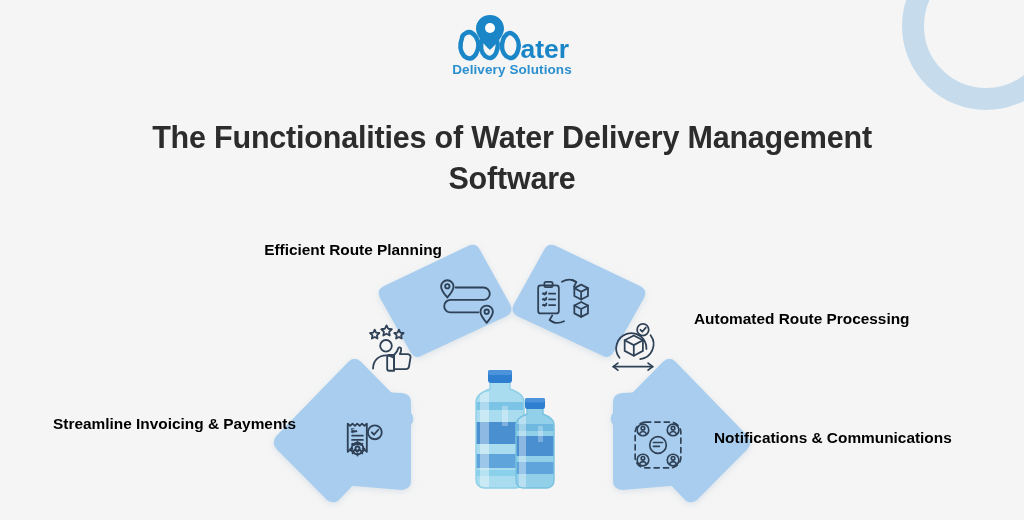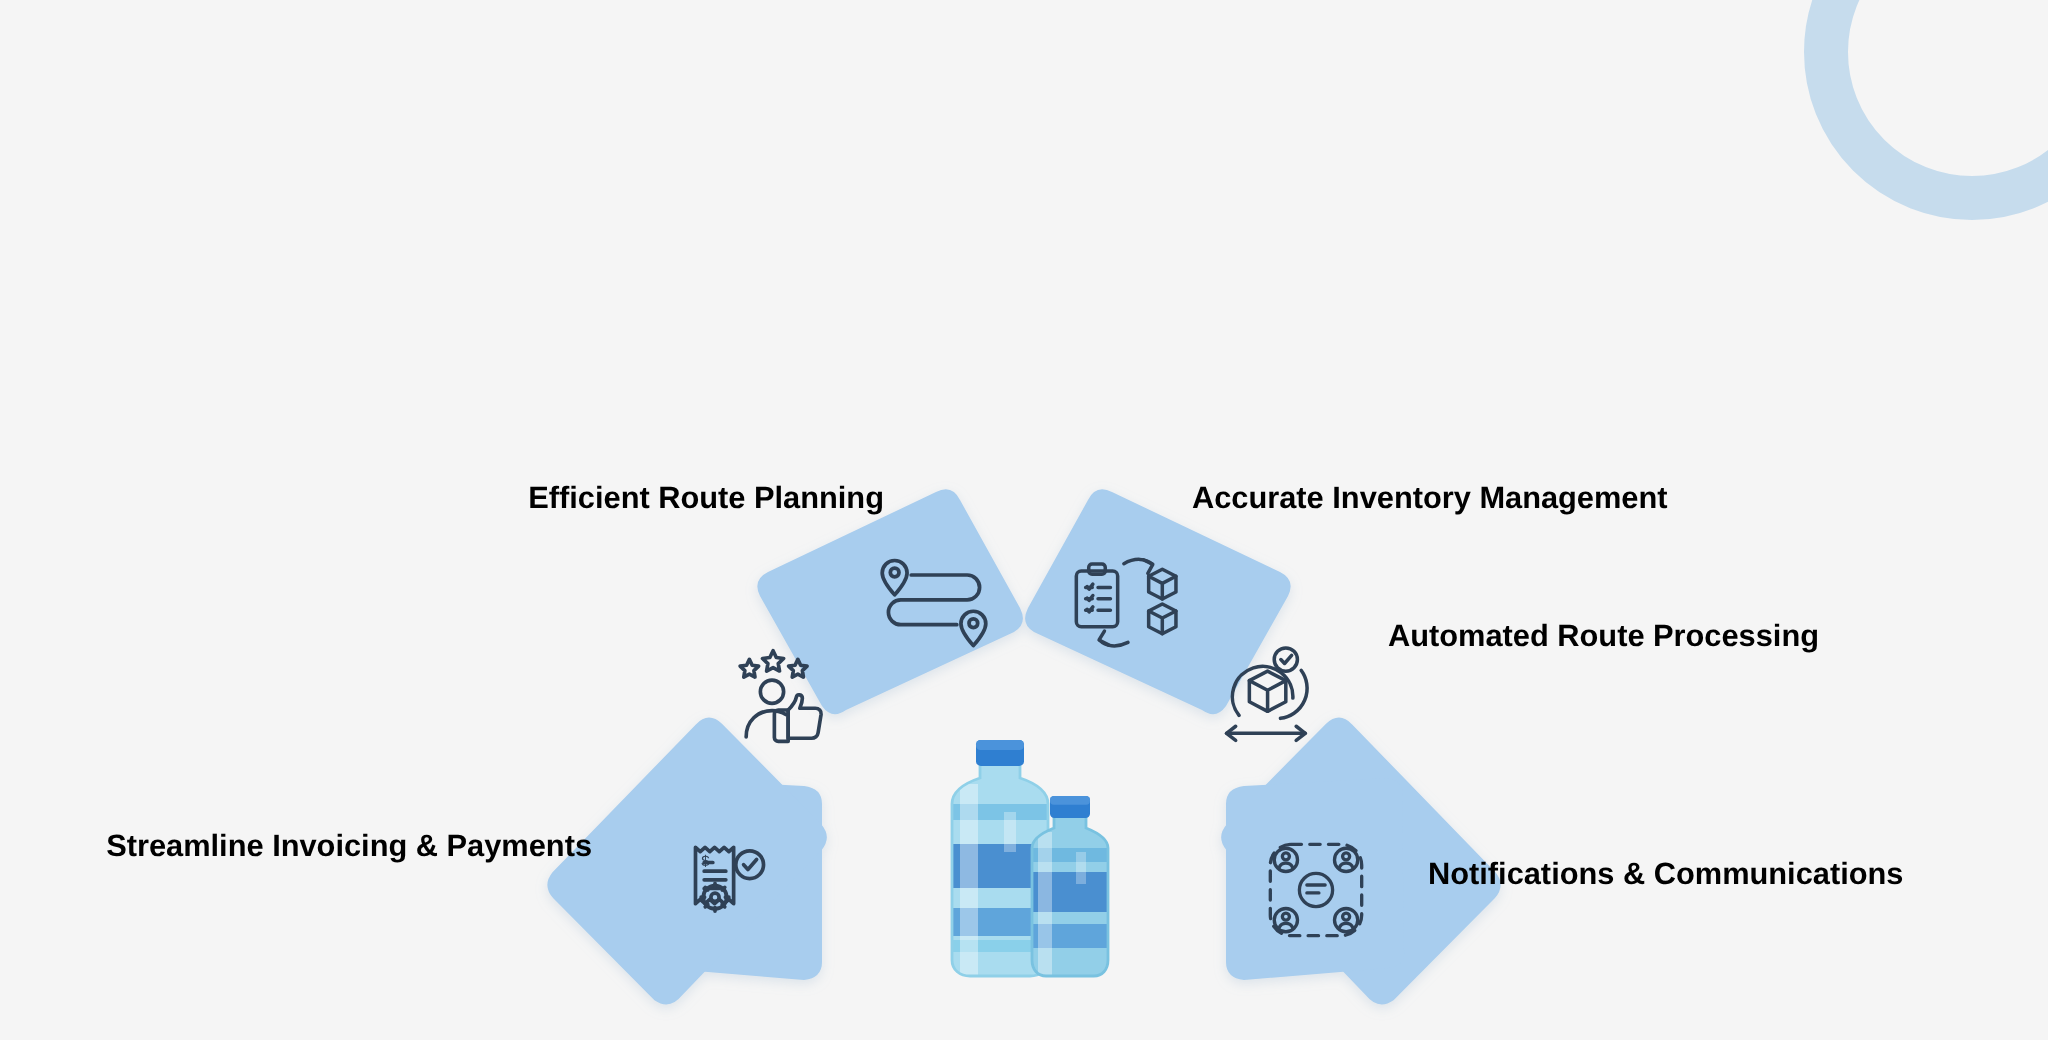--- a/index.html
+++ b/index.html
@@ -132,21 +132,40 @@
   }
   .bottles svg { display: block; width: 100%; height: 100%; }
 </style>
 </head>
 <body>
 
 <div id="infographic">
 
   <div class="corner-arc"></div>
 
-
+  <div class="brand">
+    <span class="brand-mark">
+      <svg viewBox="0 0 244 96" xmlns="http://www.w3.org/2000/svg">
+
+        <g fill="none" stroke="#1a86c8" stroke-width="9" stroke-linecap="round" stroke-linejoin="round">
+          <path d="M22 48 Q14 70 26 84 Q40 96 50 80 Q60 62 50 46 Q40 32 30 38 Q22 42 22 48 Z"></path>
+          <path d="M62 52 Q56 72 68 84 Q82 94 90 78 Q98 60 88 46 Q78 34 70 40 Q63 46 62 52 Z"></path>
+          <path d="M104 52 Q98 72 110 84 Q124 94 132 78 Q140 60 130 46 Q120 34 112 40 Q105 46 104 52 Z"></path>
+        </g>
+
+        <path d="M78 2 C62 2 50 14 50 29 C50 46 72 66 78 72 C84 66 106 46 106 29 C106 14 94 2 78 2 Z" fill="#1a86c8"></path>
+        <circle cx="78" cy="28" r="10" fill="#ffffff"></circle>
+
+        <text x="139" y="88" font-family="'Liberation Sans', sans-serif" font-size="53" font-weight="700" fill="#1a86c8">ater</text>
+      </svg>
+    </span>
+    <span class="brand-tagline">Delivery Solutions</span>
+  </div>
+
+  <h1 class="headline">The Functionalities of Water Delivery Management Software</h1>
 
   <div class="stage">
 
     <svg class="petals-svg" viewBox="0 0 1024 324" xmlns="http://www.w3.org/2000/svg">
       <defs>
         <filter id="petalShadow" x="-20%" y="-20%" width="140%" height="140%">
           <feDropShadow dx="0" dy="2" stdDeviation="3" flood-color="#9ab6cf" flood-opacity="0.28"></feDropShadow>
         </filter>
       </defs>
       <g fill="#a8cdee" filter="url(#petalShadow)">
@@ -297,18 +316,17 @@
                  C102 123 99 126 95 126 L71 126 C67 126 64 123 64 118 Z" fill="none" stroke="#79c2e0" stroke-width="1.4"></path>
 
         <rect x="73" y="36" width="20" height="11" rx="2.2" fill="#2f7fd1"></rect>
         <rect x="73" y="36" width="20" height="4.4" rx="2" fill="#4b93db"></rect>
       </svg>
     </div>
 
     <div class="petal-label left lbl-route">Efficient Route Planning</div>
     <div class="petal-label left lbl-invoice">Streamline Invoicing &amp; Payments</div>
 
-    <div class="petal-label right lbl-inventory">Accurate Inventory Management</div>
     <div class="petal-label right lbl-order">Automated Route Processing</div>
     <div class="petal-label right lbl-notify">Notifications &amp; Communications</div>
 
   </div>
 </div>
 
 </body></html>

